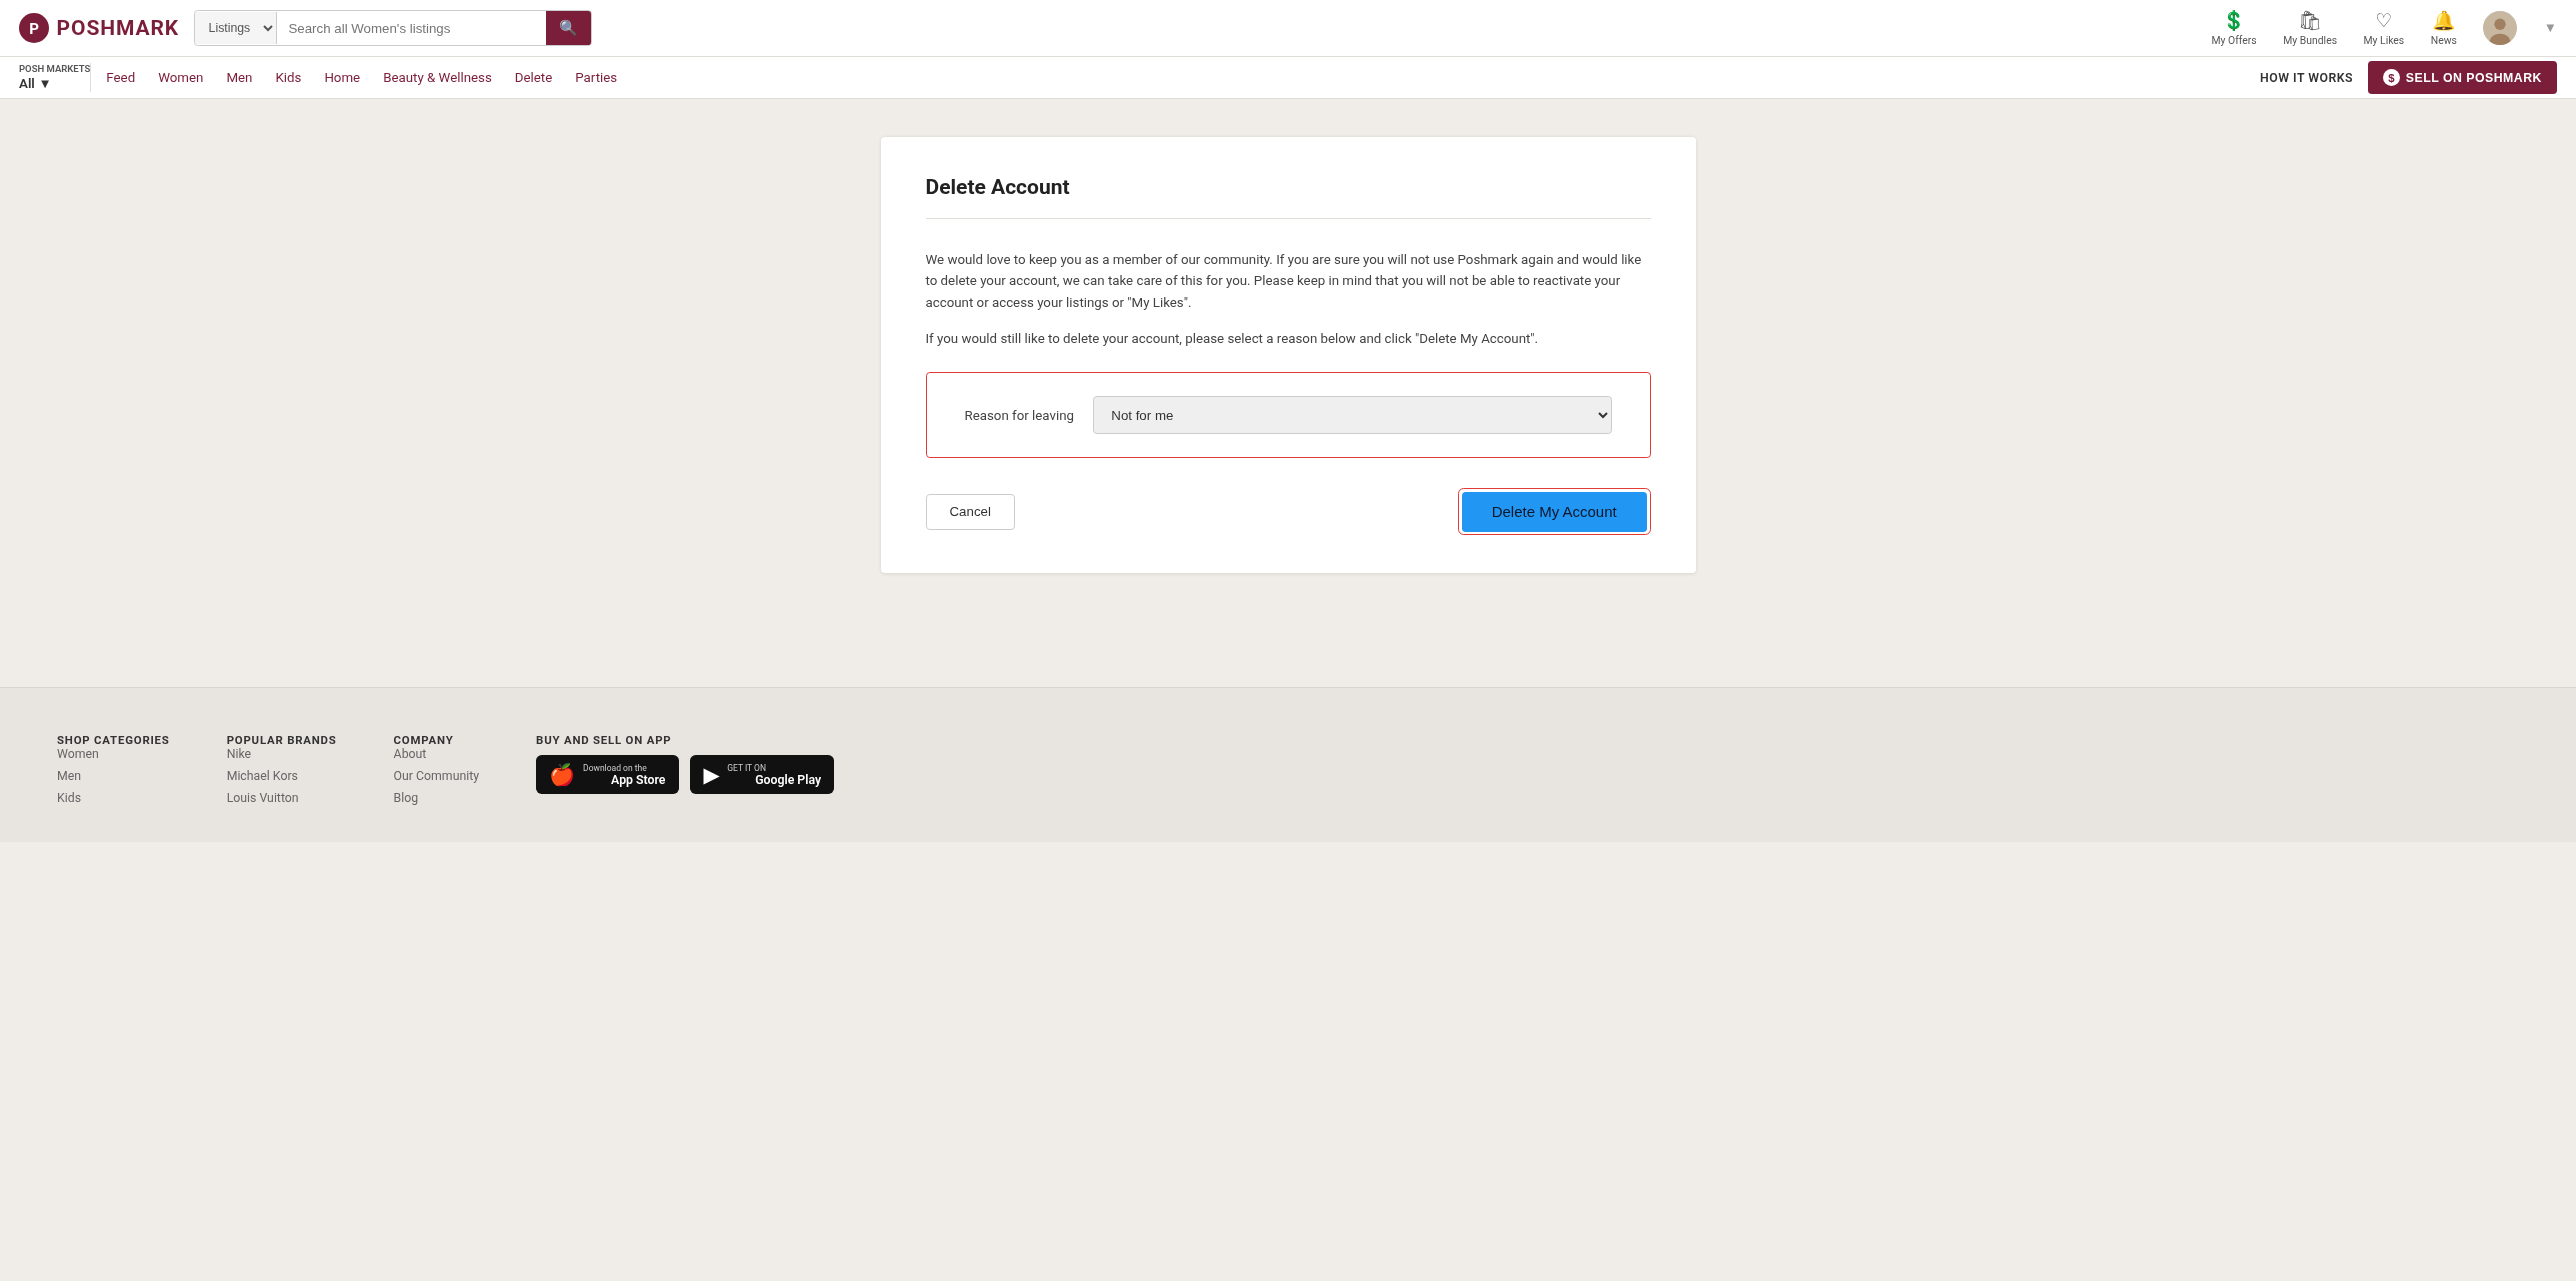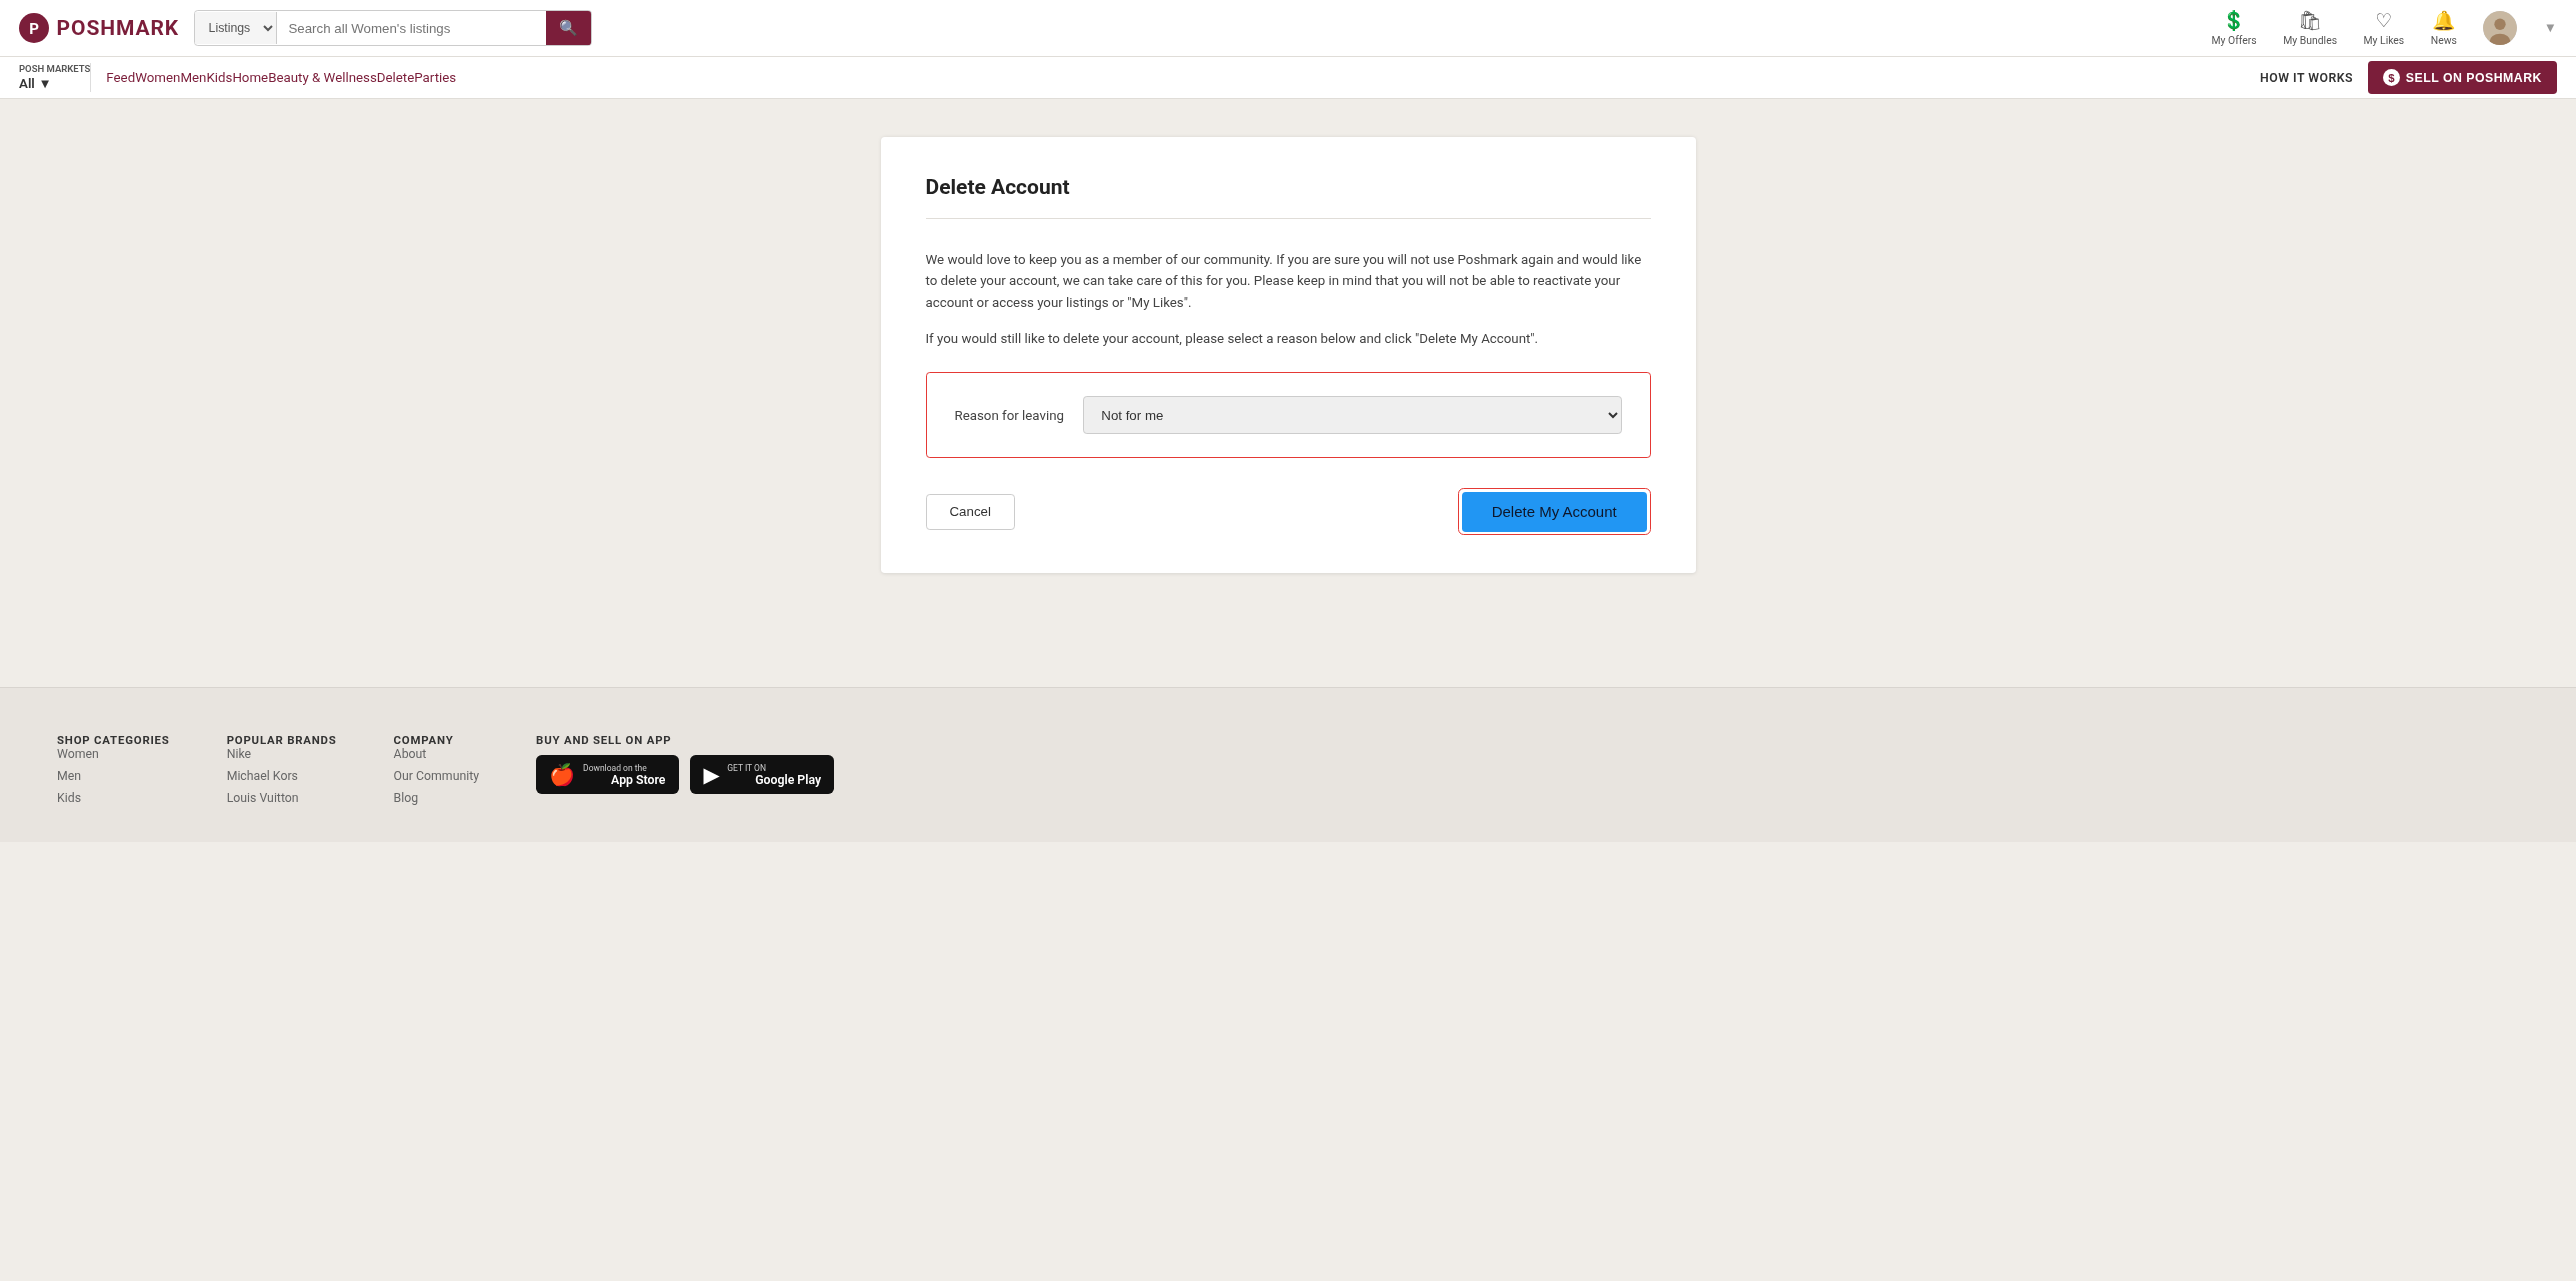--- a/index.html
+++ b/index.html
@@ -116,20 +116,21 @@
     .posh-markets .all {
       display: flex;
       align-items: center;
       gap: 3.8px;
       font-size: 13.3px;
       color: #333;
     }
     .subnav-links {
       display: flex;
       align-items: center;
+      gap: 23px;
       flex: 1;
     }
     .subnav-link {
       font-size: 13.3px;
       color: #7b1e3a;
       text-decoration: none;
       cursor: pointer;
     }
     .subnav-right {
       display: flex;
@@ -204,21 +205,21 @@
       font-size: 13.3px;
       color: #444;
       line-height: 1.6;
       margin-bottom: 23px;
     }
 
     
     .reason-box {
       border: 1.9px solid #e53935;
       border-radius: 3.8px;
-      padding: 23px 28px;
+      padding: 23px 38px;
       display: flex;
       align-items: center;
       gap: 19px;
       margin-bottom: 30px;
     }
     .reason-label {
       font-size: 13.3px;
       color: #444;
       white-space: nowrap;
     }

